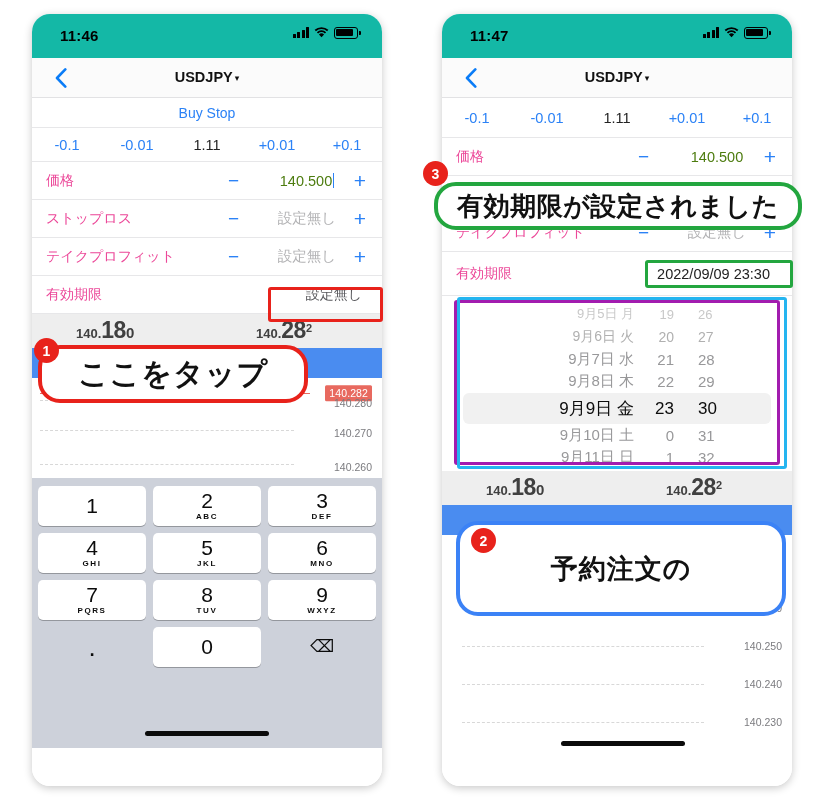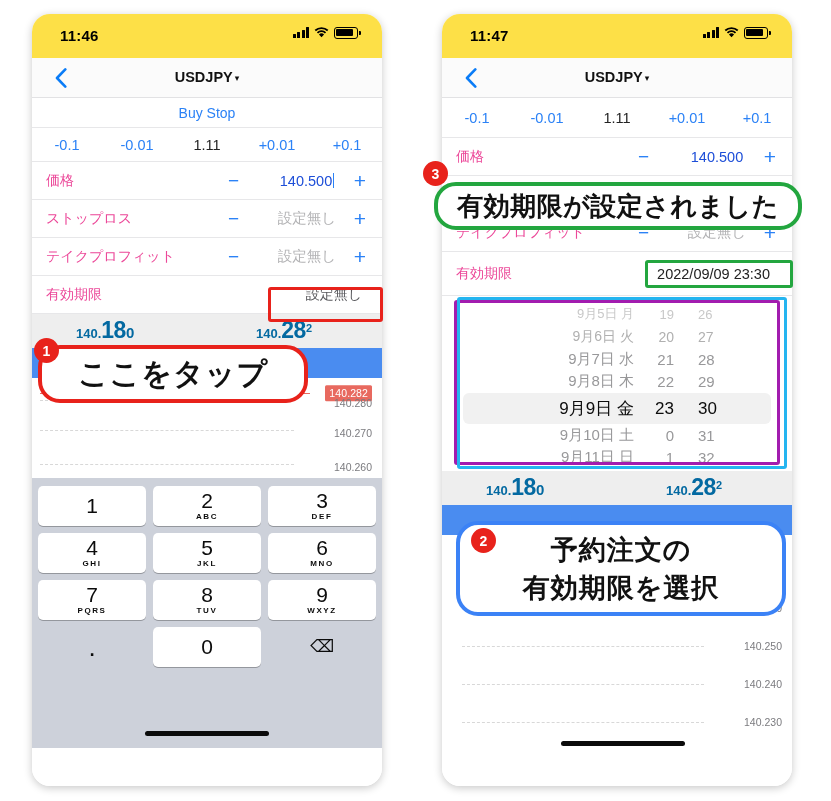--- a/index.html
+++ b/index.html
@@ -18,21 +18,21 @@
     box-shadow:0 2px 9px rgba(0,0,0,0.22);
     overflow:hidden;
   }
   #phone-left  { left:32px;  top:14px; }
   #phone-right { left:442px; top:14px; }
 
   .screen { position:absolute; inset:0; background:#fff; overflow:hidden; }
 
   
   .statusbar {
-    height:44px; position:relative; background:#fde047;
+    height:44px; position:relative; background:#14b8a6;
   }
   .sb-time {
     position:absolute; left:0; right:0; top:13px; text-align:center;
     font-size:15px; font-weight:700; color:#000; letter-spacing:0.2px;
   }
   .sb-time { text-align:left; padding-left:28px; }
   .sb-right {
     position:absolute; right:24px; top:13px;
     display:flex; align-items:center; gap:5px;
   }
@@ -82,41 +82,41 @@
   .field-row {
     height:38px; display:flex; align-items:center; padding:0 14px;
     border-bottom:1px solid #e7e7e9; background:#fff; position:relative;
   }
   .f-label { font-size:14px; color:#ec4899; flex:0 0 auto; }
   .f-minus {
     position:absolute; left:196px; font-size:19px; color:#2b82f6; font-weight:400;
   }
   .f-value {
     position:absolute; left:232px; width:86px; text-align:center;
-    font-size:14.5px; color:#1d4ed8;
+    font-size:14.5px; color:#4d7c0f;
   }
   .f-value.muted { color:#b3b3b5; }
   .f-plus {
     position:absolute; right:16px; font-size:21px; color:#2b82f6; font-weight:400; line-height:1;
   }
   .caret-bar {
     display:inline-block; width:1px; height:15px; background:#2b82f6;
     vertical-align:-2px; margin-left:1px;
   }
   .f-right-text {
     position:absolute; right:20px; font-size:14px; color:#58585c;
   }
 
   
   .quote-strip {
     height:34px; background:#eeeeee; display:flex; align-items:center;
     position:relative;
   }
   .q {
-    position:absolute; font-family:"Liberation Sans",sans-serif; color:#0369a1;
+    position:absolute; font-family:"Liberation Sans",sans-serif; color:#404040;
     white-space:nowrap;
   }
   .q .sm { font-size:13px; font-weight:700; }
   .q .lg { font-size:23px; font-weight:700; letter-spacing:-0.5px; }
   .q .md { font-size:15px; font-weight:700; }
   .q .sup { font-size:11px; font-weight:700; vertical-align:super; }
   #q-bid { left:44px; top:3px; }
   #q-ask { left:224px; top:3px; }
   .blue-bar { height:30px; background:#4a8cf0; }
 
@@ -510,17 +510,16 @@
   </div>
   <div class="badge-num" style="left:34px; top:338px;">1</div>
 
   <div class="bubble green" style="left:434px; top:182px; width:368px; height:48px; font-size:26px; letter-spacing:0.5px; z-index:30;">
     <span>有効期限が設定されました</span>
   </div>
   <div class="badge-num" style="left:423px; top:161px;">3</div>
 
   <div class="bubble blue" style="left:456px; top:521px; width:330px; height:95px; flex-direction:column; gap:2px; font-size:27px; letter-spacing:1px; z-index:30;">
     <span>予約注文の</span>
-    <span>有効期限を選択</span>
   </div>
   <div class="badge-num" style="left:471px; top:528px;">2</div>
 
 </div>
 
 </body></html>

